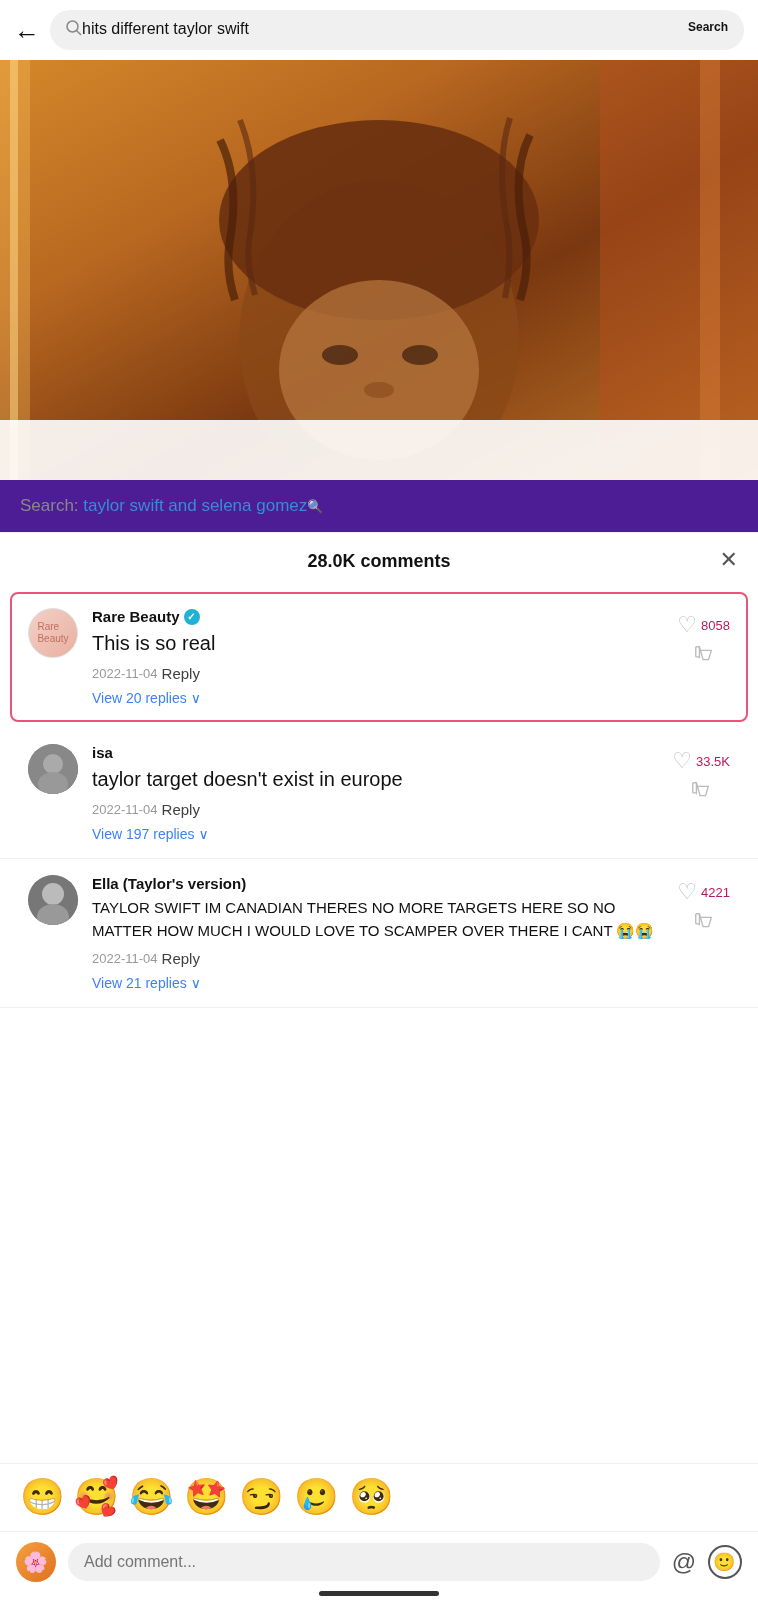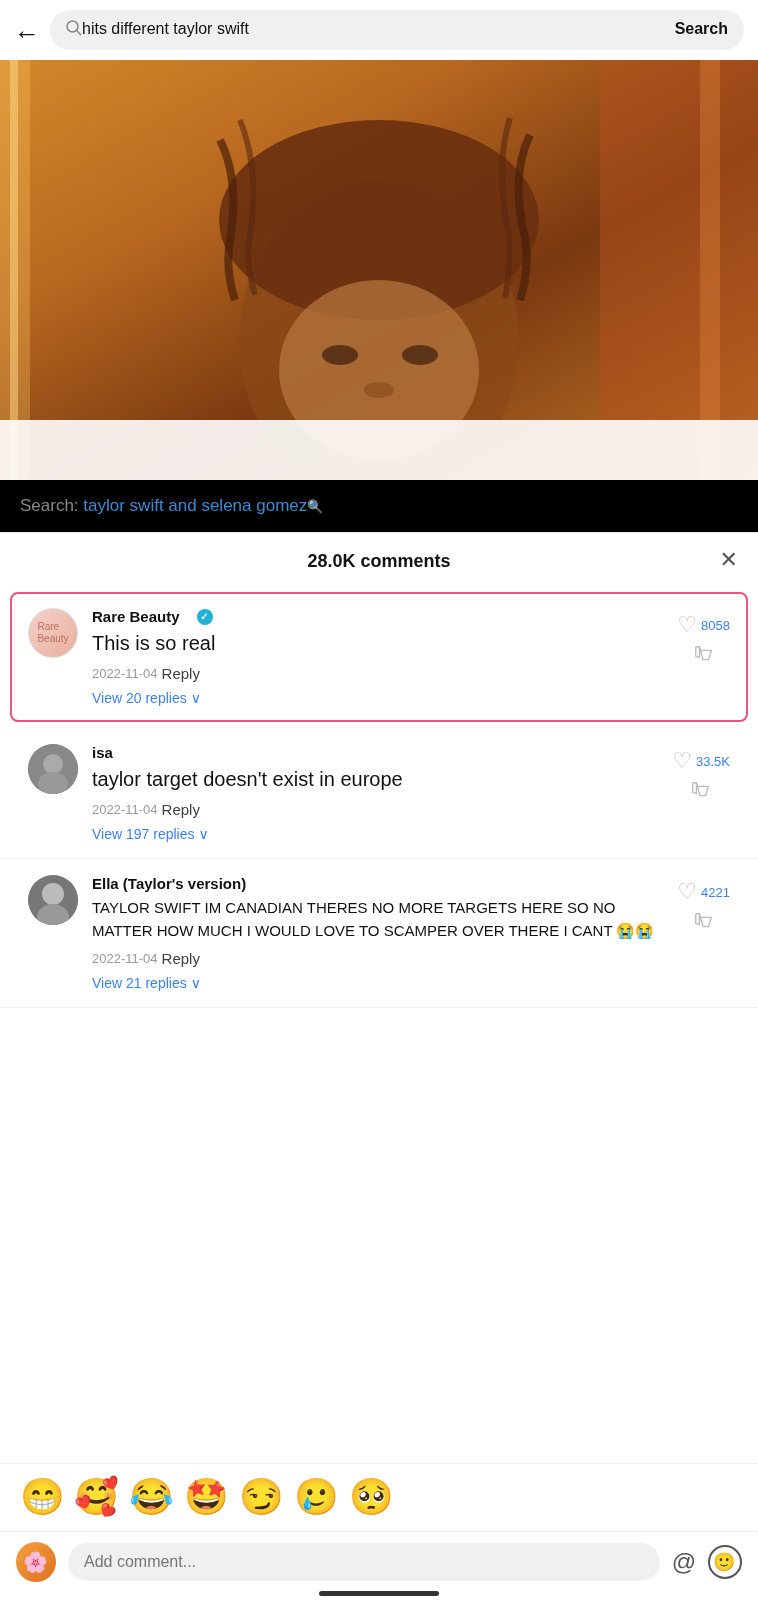--- a/index.html
+++ b/index.html
@@ -44,21 +44,21 @@
     }
     .search-input-text {
       flex: 1;
       font-size: 16px;
       color: #111;
       background: transparent;
       border: none;
       outline: none;
     }
     .search-btn {
-      font-size: 16px;
+      font-size: 12px;
       font-weight: 600;
       color: #111;
       cursor: pointer;
       padding-left: 10px;
     }
 
     
     .video-area {
       width: 100%;
       height: 420px;
@@ -76,21 +76,21 @@
       position: absolute;
       top: 0; left: 0; right: 0;
       height: 100%;
     }
 
     
     .search-suggestion {
       padding: 16px 20px;
       font-size: 17px;
       color: #888;
-      background: #000000;
+      background: #4c1d95;
       border-bottom: 1px solid #eee;
     }
     .search-suggestion .suggestion-link {
       color: #3b8ad4;
       font-size: 17px;
     }
     .search-icon-small {
       font-size: 13px;
       color: #3b8ad4;
     }
@@ -178,21 +178,21 @@
 
     .comment-body {
       flex: 1;
     }
     .comment-username {
       font-size: 15px;
       font-weight: 700;
       color: #111;
       display: flex;
       align-items: center;
-      gap: 17px;
+      gap: 4px;
     }
     .verified-badge {
       width: 16px;
       height: 16px;
       background: #20b2d4;
       border-radius: 50%;
       display: inline-flex;
       align-items: center;
       justify-content: center;
       color: white;
@@ -233,21 +233,21 @@
       display: flex;
       align-items: center;
       gap: 4px;
     }
     .heart-icon {
       font-size: 22px;
       color: #bbb;
     }
     .like-count {
       font-size: 13px;
-      color: #3b82f6;
+      color: #be185d;
     }
     .dislike-icon {
       font-size: 22px;
       color: #bbb;
     }
     .view-replies-btn {
       font-size: 14px;
       color: #3b82f6;
       cursor: pointer;
       margin-top: 8px;

